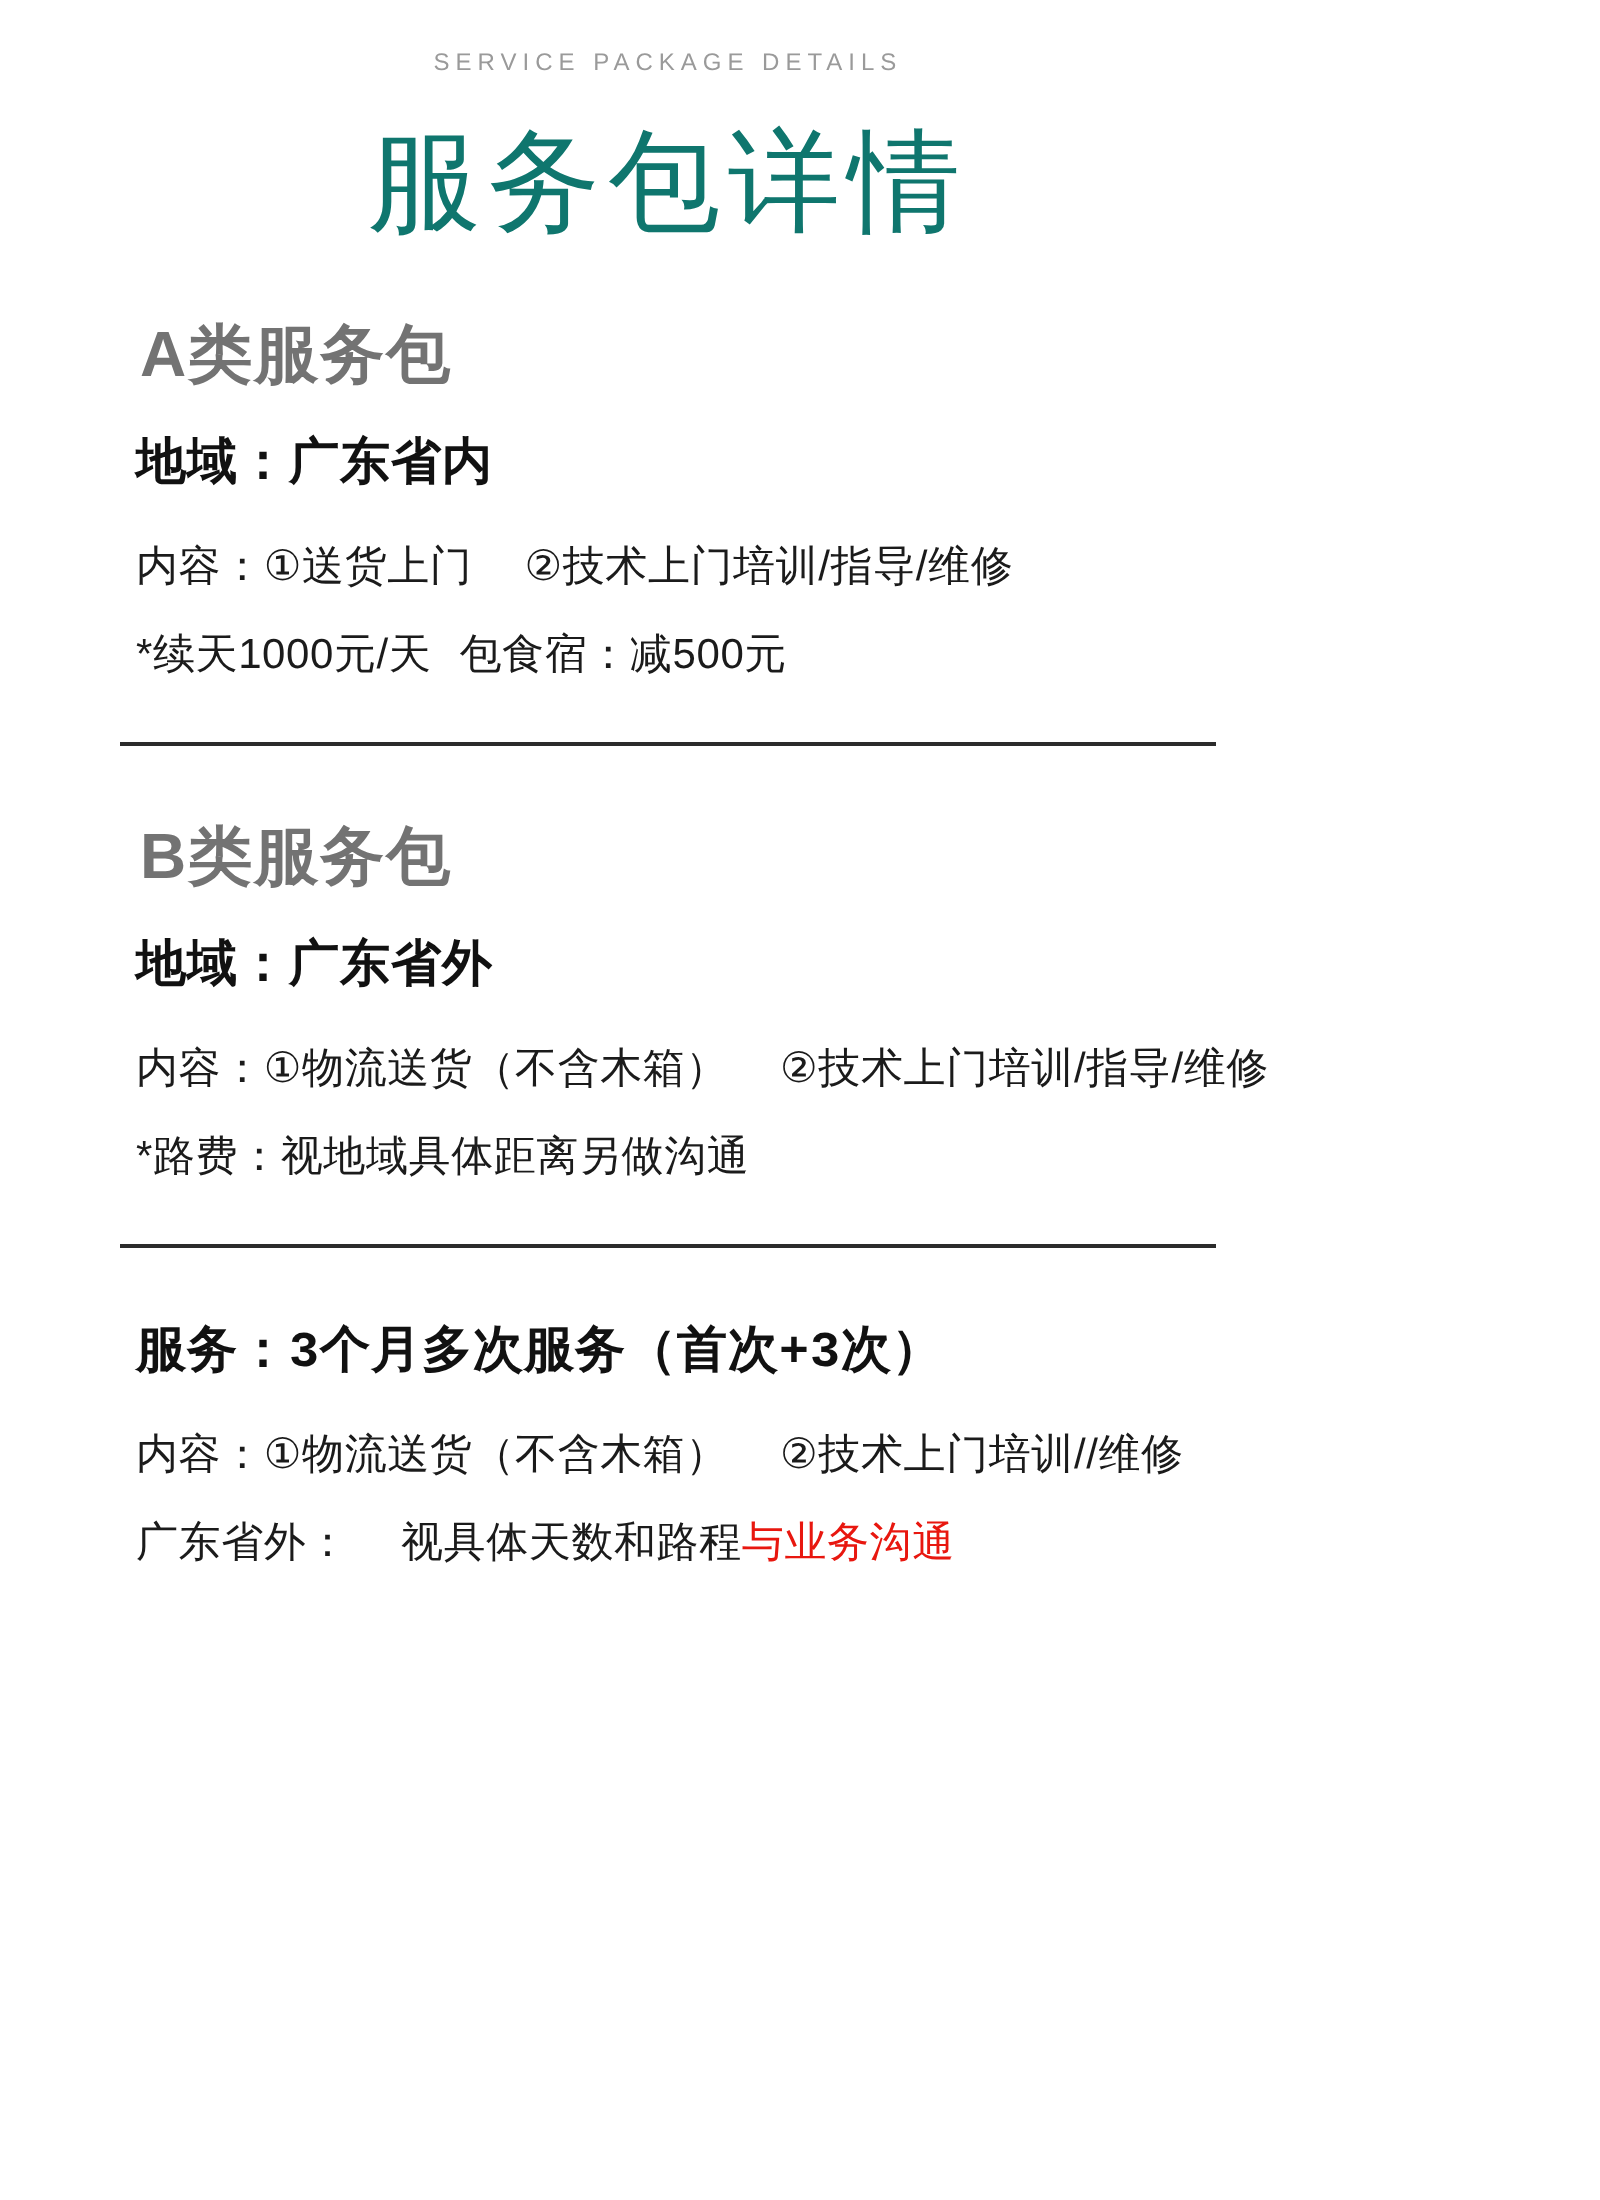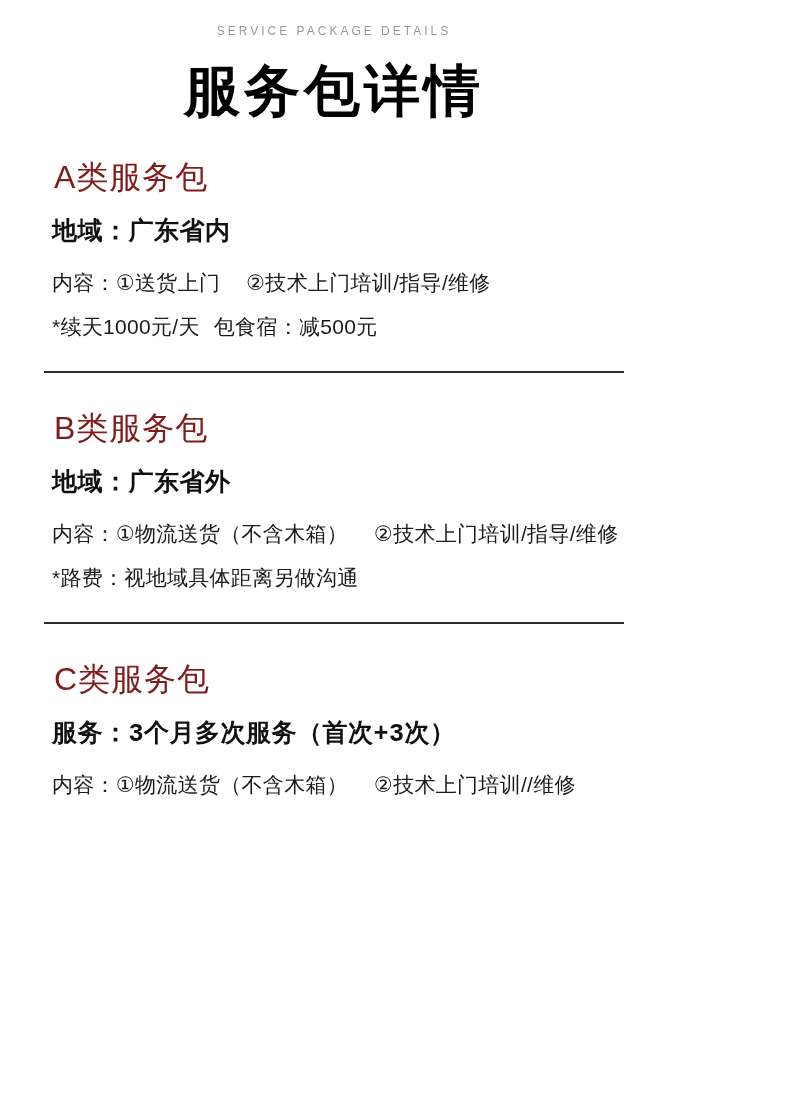--- a/index.html
+++ b/index.html
@@ -12,47 +12,47 @@
     background: #ffffff;
     font-family: "Liberation Sans", "DejaVu Sans", sans-serif;
     color: #1b1b1b;
     overflow: hidden;
   }
   .page {
     position: relative;
     width: 668px;
     height: 1100px;
     box-sizing: border-box;
-    padding: 0 40px;
+    padding: 0 56px;
   }
   .eyebrow {
     text-align: center;
     font-size: 12px;
     letter-spacing: 3px;
     color: #9a9a9a;
     padding-top: 24px;
     font-weight: 400;
   }
   .main-title {
     text-align: center;
     font-size: 56px;
-    font-weight: bold;
-    color: #000000;
+    font-weight: normal;
+    color: #0f766e;
     letter-spacing: 4px;
     margin-top: 22px;
     line-height: 1.1;
   }
   .section {
     margin-top: 34px;
     padding: 0 6px;
   }
   .sec-title {
     font-size: 32px;
-    font-weight: normal;
-    color: #7f1d1d;
+    font-weight: bold;
+    color: #737373;
     letter-spacing: 1px;
     margin-left: 8px;
   }
   .sec-sub {
     font-size: 25px;
     margin-top: 14px;
     margin-left: 6px;
     letter-spacing: 0.5px;
     color: #111;
   }
@@ -111,20 +111,20 @@
       <div class="divider"></div>
       <div class="section">
         <div class="sec-title">B类服务包</div>
         <div class="sec-sub"><span class="lbl">地域：</span><span class="val">广东省外</span></div>
         <div class="spacer-sm"></div>
         <div class="row"><span>内容：</span><span>①物流送货（不含木箱）</span><span class="gap"></span><span>②技术上门培训/指导/维修</span></div>
         <div class="row"><span>*路费：视地域具体距离另做沟通</span></div>
       </div>
       <div class="divider"></div>
       <div class="section">
-        <div class="sec-title">C类服务包</div>
         <div class="sec-sub"><span class="lbl">服务：</span><span class="val">3个月多次服务（首次+3次）</span></div>
         <div class="spacer-sm"></div>
         <div class="row"><span>内容：</span><span>①物流送货（不含木箱）</span><span class="gap"></span><span>②技术上门培训//维修</span></div>
+        <div class="row"><span>广东省外：</span><span class="gap"></span><span>视具体天数和路程</span><span class="red">与业务沟通</span></div>
       </div>
     </div>
 
 </div>
 
 </body></html>

